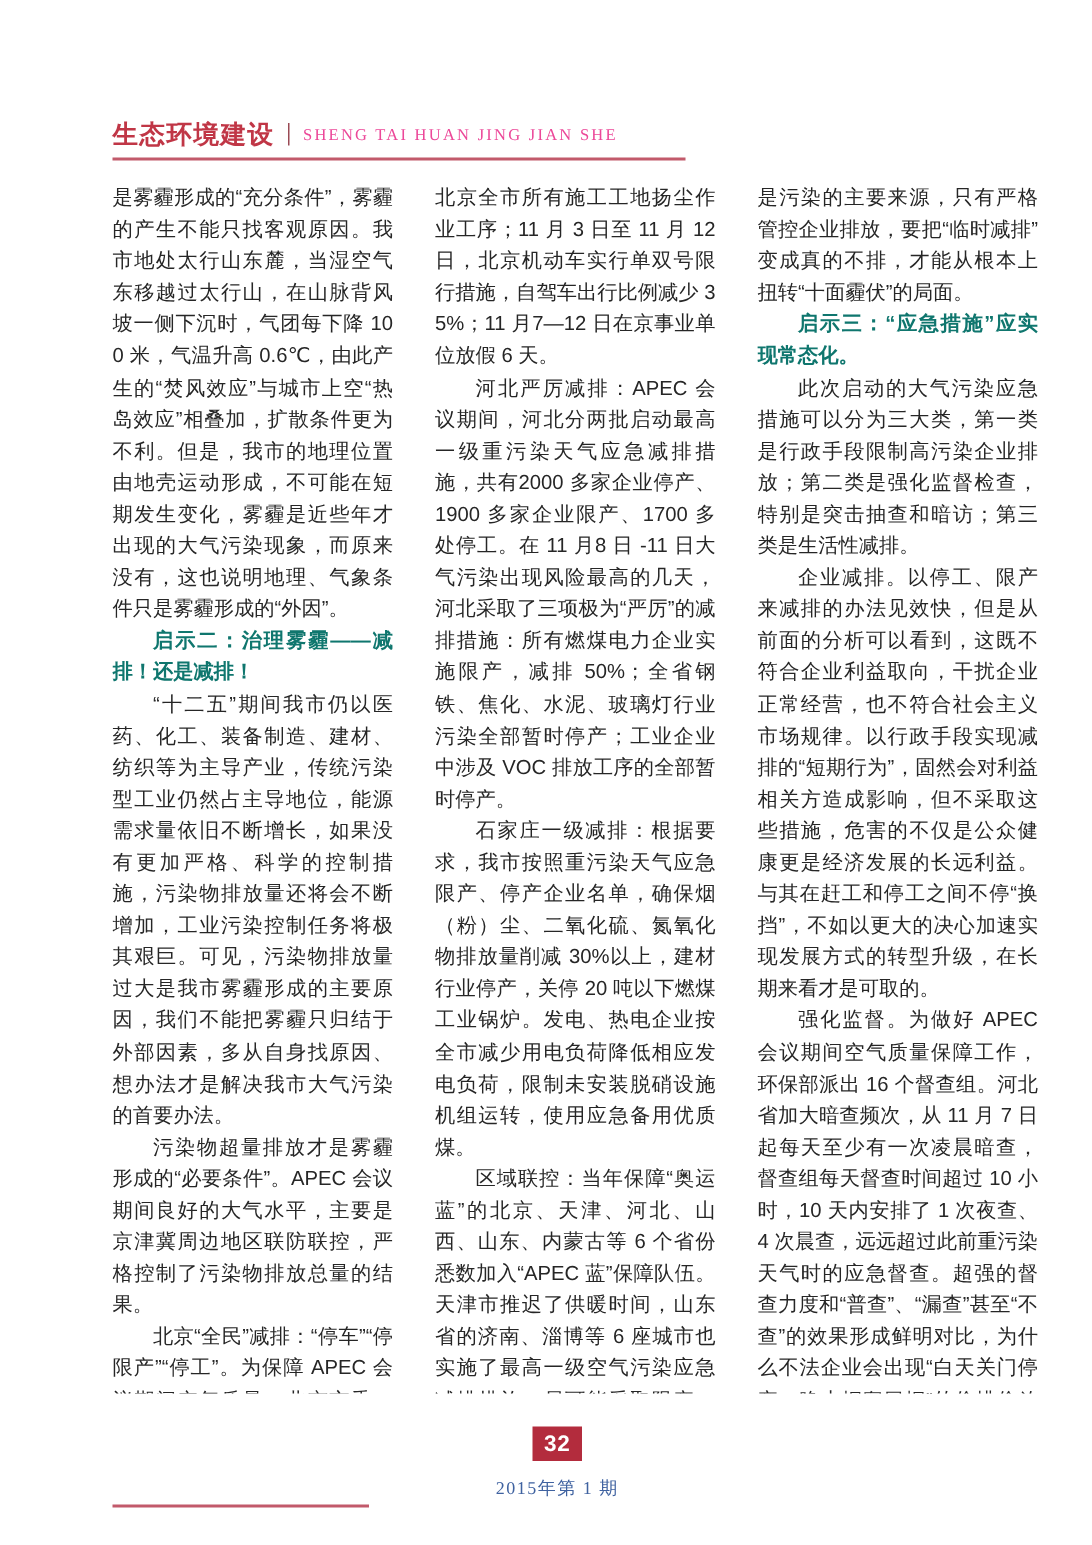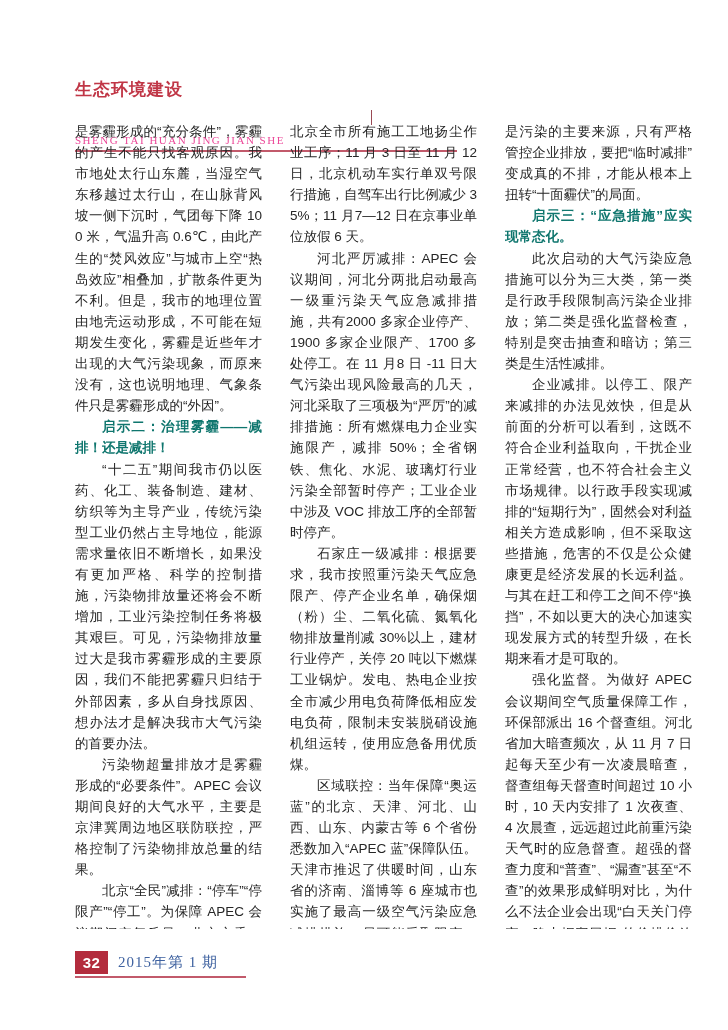--- a/index.html
+++ b/index.html
@@ -5,49 +5,49 @@
   html,body{margin:0;padding:0;}
   body{
     width:728px;height:1030px;position:relative;background:#ffffff;
     font-family:"Liberation Sans","DejaVu Sans",sans-serif;
     -webkit-font-smoothing:antialiased;
   }
   .page{position:absolute;inset:0;background:#fff;overflow:hidden;}
 
   
   .header{position:absolute;left:75px;top:78px;width:593px;}
-  .header-line{display:flex;align-items:flex-start;gap:9px;flex-direction:column;}
+  .header-line{display:flex;align-items:center;gap:9px;}
   .journal-title{color:#c03646;font-weight:bold;font-size:17px;letter-spacing:1px;}
   .header-divider{display:inline-block;width:1px;height:15px;background:#9a4a54;align-self:center;}
   .journal-pinyin{font-family:"Liberation Serif","DejaVu Serif",serif;color:#ec4899;font-size:11px;letter-spacing:1.5px;}
   .header-rule{margin-top:4px;width:382px;height:2px;background:#c25a6b;}
 
   
   .article{position:absolute;left:75px;top:121px;width:593px;height:808px;display:flex;gap:28px;}
   .col{width:187px;flex:0 0 187px;overflow:hidden;}
   .col p{
     margin:0;padding:0;
     font-size:13.5px;line-height:21.1px;color:#262626;
     text-align:justify;text-justify:inter-character;
     word-break:break-all;
   }
   .col p.indent{text-indent:2em;}
   .col p.heading{color:#0f766e;font-weight:bold;}
 
   
   .footer{position:absolute;left:75px;top:951px;width:593px;}
-  .footer-row{display:flex;align-items:center;gap:10px;}
+  .footer-row{display:flex;align-items:center;gap:10px;flex-direction:column;}
   .page-badge{
     min-width:33px;height:23px;background:#b32c3d;color:#ffffff;
     display:flex;align-items:center;justify-content:center;
     font-size:15px;font-weight:bold;letter-spacing:0.5px;
   }
   .issue{
     font-family:"Liberation Serif","DejaVu Serif",serif;
-    color:#3f62a0;font-size:15px;letter-spacing:1px;
+    color:#3f62a0;font-size:12px;letter-spacing:1px;
   }
   .footer-rule{margin-top:2px;width:171px;height:2px;background:#c25a6b;}
 </style>
 </head>
 <body>
 
 <div class="page">
 
   <div class="header">
     <div class="header-line">

